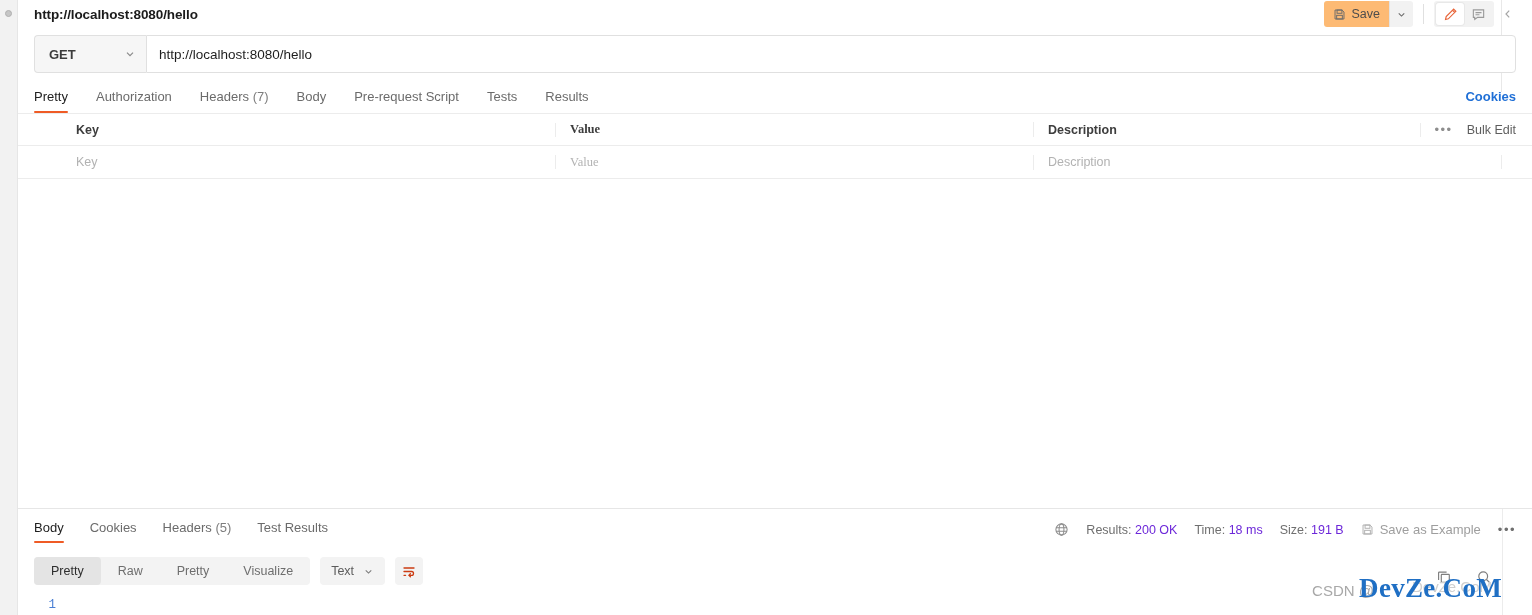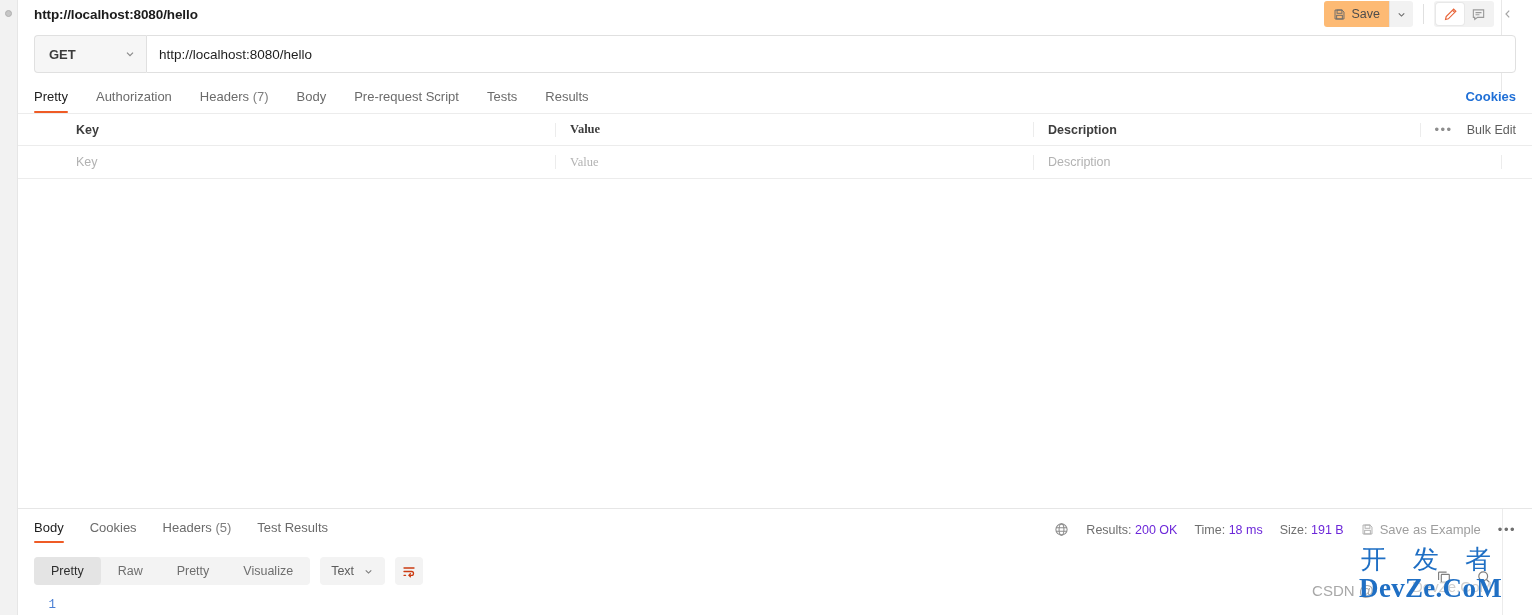--- a/index.html
+++ b/index.html
@@ -400,16 +400,15 @@
           <div class="lineno">1</div>
         </div>
       </div>
 
       <div class="vrule-resp"></div>
     </div>
   </div>
 
   <div class="wm wm-faint">DevZe.CoM</div>
   <div class="wm wm-csdn">CSDN @</div>
-  <div class="wm wm-cn">开 发 者</div>
   <div class="wm wm-dev">DevZe.CoM</div>
 
 </div>
 
 </body></html>

